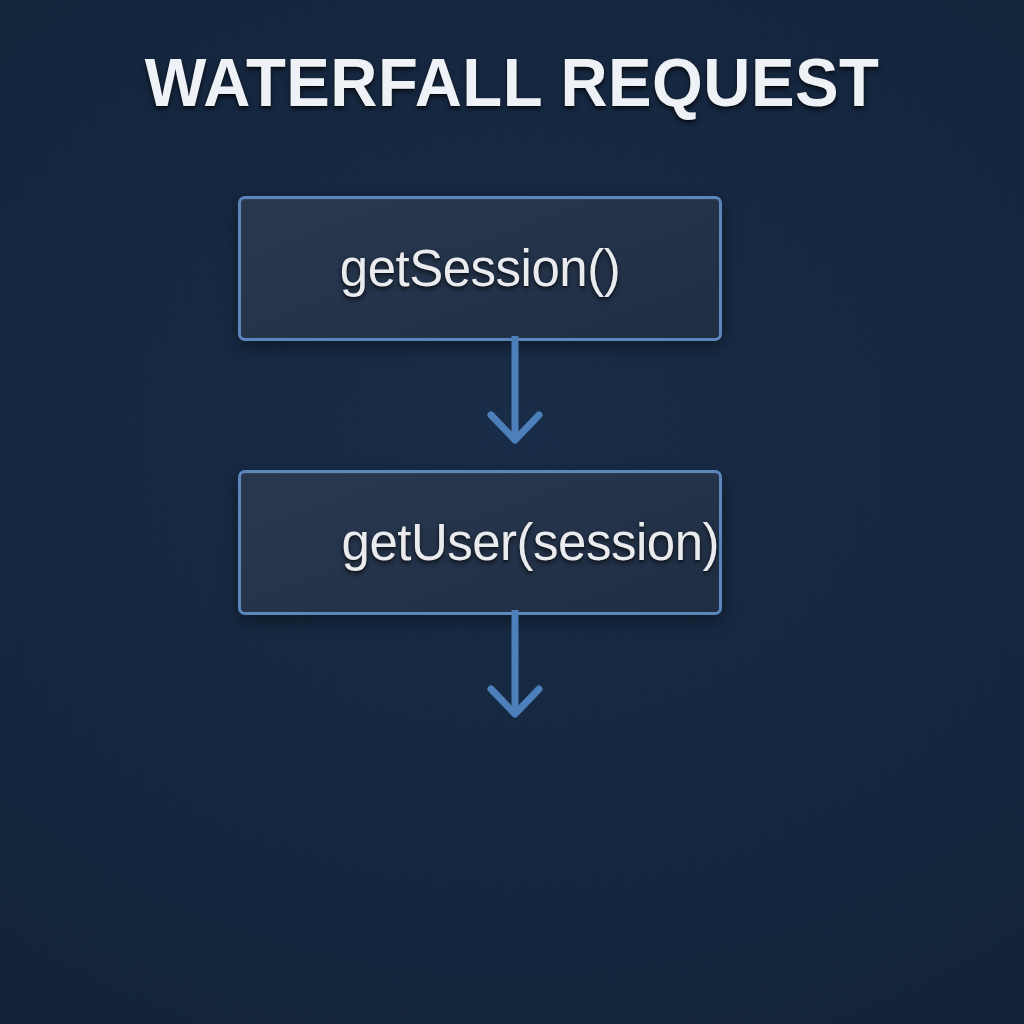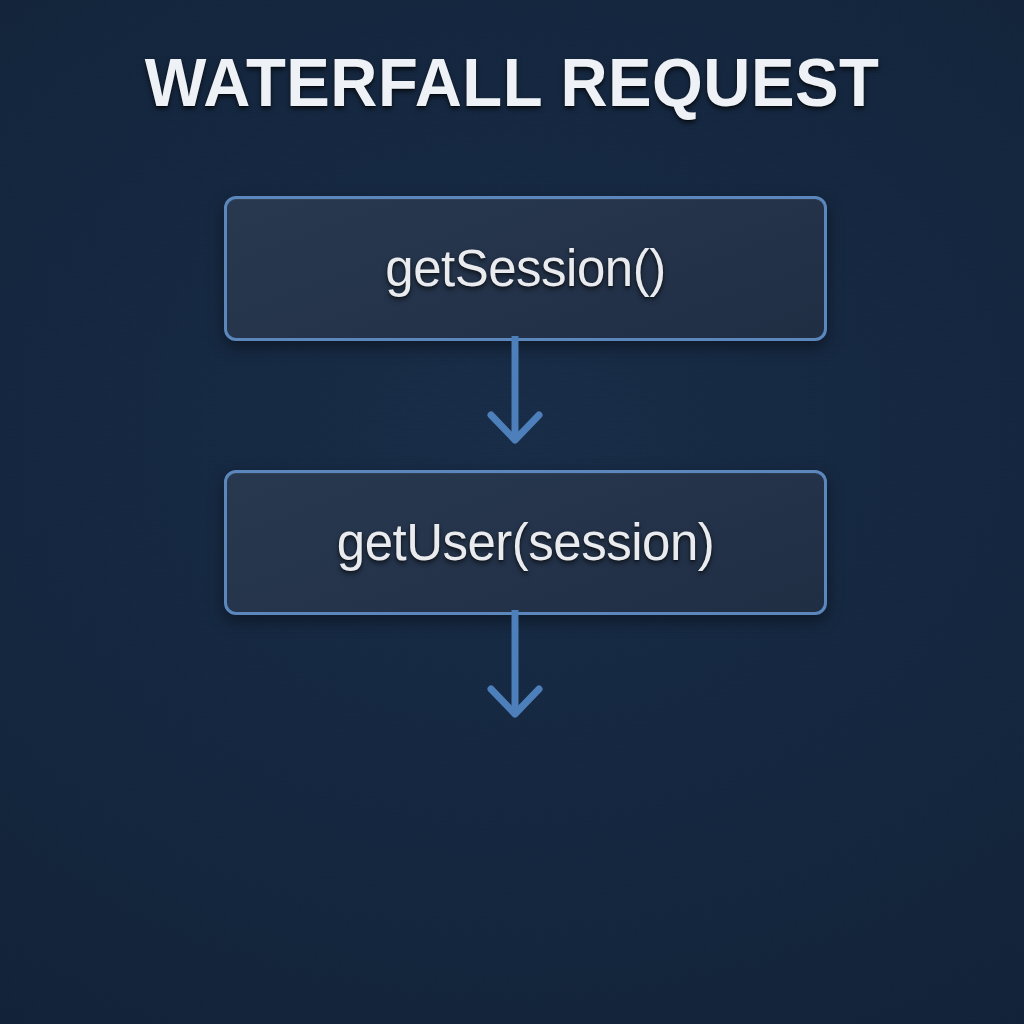--- a/index.html
+++ b/index.html
@@ -45,46 +45,46 @@
     transform: scaleX(0.96);
     text-shadow:
       0 3px 5px rgba(0,0,0,0.62),
       0 1px 1px rgba(0,0,0,0.5);
     white-space: nowrap;
   }
 
   
   .node {
     position: absolute;
-    left: 224px;
-    width: 603px;
+    left: 238px;
+    width: 484px;
     box-sizing: border-box;
     display: flex;
     align-items: center;
     justify-content: center;
     border: 3px solid #5b87bd;
-    border-radius: 12px;
+    border-radius: 7px;
     background: linear-gradient(160deg, #28394f 0%, #24334a 55%, #202e44 100%);
     box-shadow:
       0 6px 16px rgba(0,0,0,0.42),
       inset 0 1px 0 rgba(255,255,255,0.05);
   }
   .node-label {
     font-size: 51px;
     line-height: 1;
     font-weight: 400;
     color: #e9ebee;
     letter-spacing: -0.5px;
     white-space: nowrap;
     text-shadow:
       0 3px 5px rgba(0,0,0,0.55),
       0 1px 2px rgba(0,0,0,0.45);
   }
   #node-0 { top: 196px; height: 145px; }
-  #node-1 { top: 470px; height: 145px; }
+  #node-1 { top: 470px; height: 145px; justify-content: flex-end; }
   #node-2 { top: 743px; height: 148px; }
 
   
   .connector {
     position: absolute;
     left: 455px;
     width: 120px;
   }
   #connector-0 { top: 336px; height: 140px; }
   #connector-1 { top: 610px; height: 140px; }

